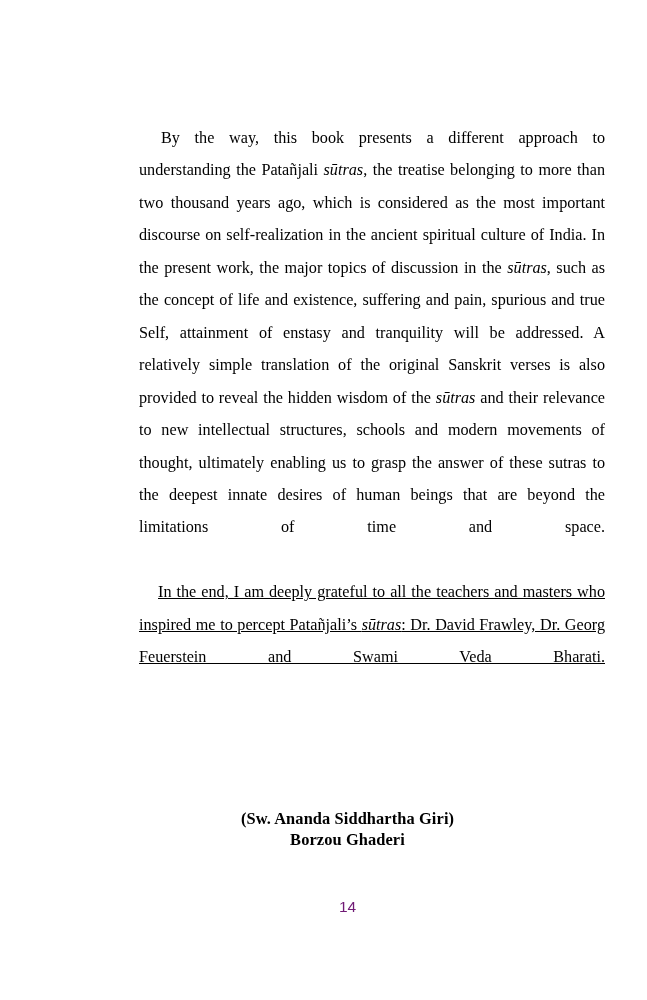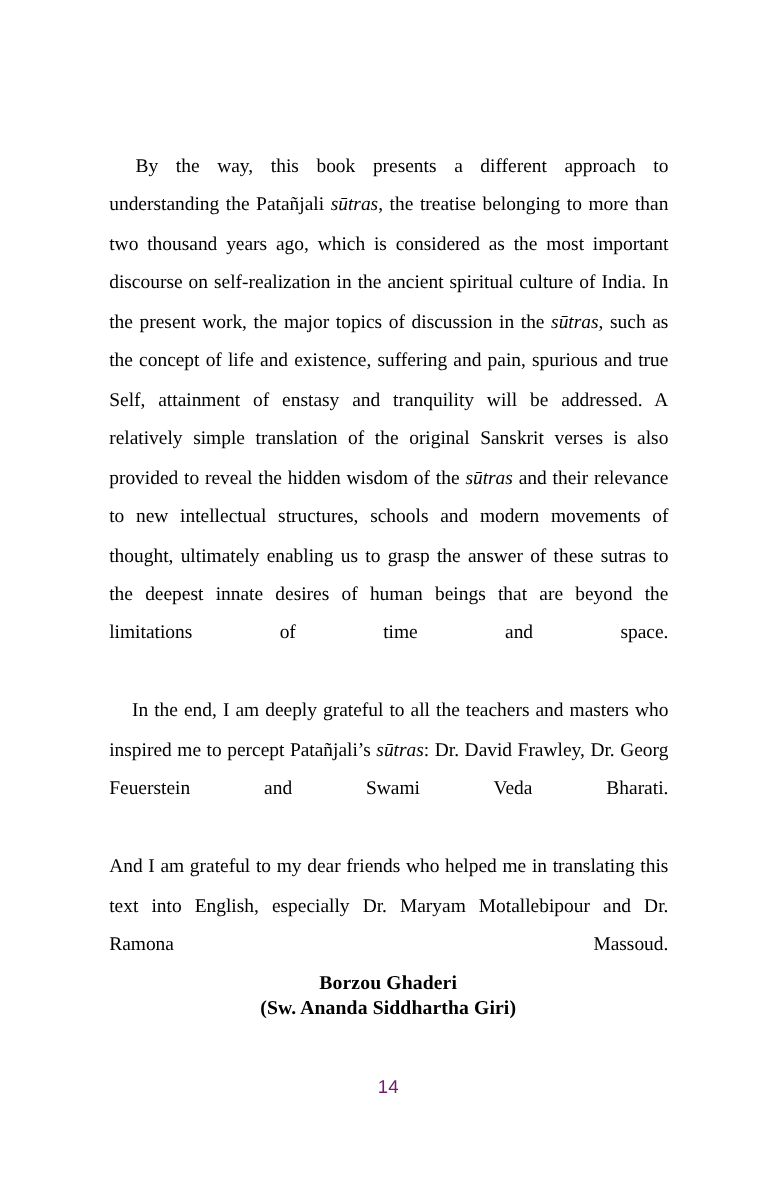--- a/index.html
+++ b/index.html
@@ -14,20 +14,21 @@
     position: relative;
     font-family: "Liberation Serif", "DejaVu Serif", serif;
     color: #000000;
     overflow: hidden;
   }
 
   .page {
     position: absolute;
     inset: 0;
     background: #ffffff;
+    margin-left: 48px;
   }
 
   .text-block {
     position: absolute;
     left: 91px;
     top: 122px;
     width: 466px;
   }
 
   p.body-para {
@@ -40,20 +41,21 @@
     hyphens: none;
     word-spacing: 0.1px;
   }
 
   p.indent-wide {
     text-indent: 22px;
   }
 
   p.indent-narrow {
     text-indent: 19px;
+    text-decoration: underline;
   }
 
   p.indent-none {
     text-indent: 0;
   }
 
   
   p.body-para::after {
     content: "";
     display: inline-block;
@@ -94,23 +96,22 @@
 </head>
 <body>
 
 <div class="page">
 
   <div class="text-block">
     <p class="body-para indent-wide">By the way, this book presents a different approach to understanding the Patañjali <em class="term">sūtras</em>, the treatise belonging to more than two thousand years ago, which is considered as the most important discourse on self-realization in the ancient spiritual culture of India. In the present work, the major topics of discussion in the <em class="term">sūtras</em>, such as the concept of life and existence, suffering and pain, spurious and true Self, attainment of enstasy and tranquility will be addressed. A relatively simple translation of the original Sanskrit verses is also provided to reveal the hidden wisdom of the <em class="term">sūtras</em> and their relevance to new intellectual structures, schools and modern movements of thought, ultimately enabling us to grasp the answer of these sutras to the deepest innate desires of human beings that are beyond the limitations of time and space.</p>
 
     <p class="body-para indent-narrow">In the end, I am deeply grateful to all the teachers and masters who inspired me to percept Patañjali’s <em class="term">sūtras</em>: Dr. David Frawley, Dr. Georg Feuerstein and Swami Veda Bharati.</p>
 
-    <p class="body-para indent-none">And I am grateful to my dear friends who helped me in translating this text into English, especially Dr. Maryam Motallebipour and Dr. Ramona Massoud.</p>
   </div>
 
   <div class="signature">
+    <span class="sig-line">(Sw. Ananda Siddhartha Giri)</span>
     <span class="sig-line">Borzou Ghaderi</span>
-    <span class="sig-line">(Sw. Ananda Siddhartha Giri)</span>
   </div>
 
   <div class="page-number">14</div>
 
 </div>
 
 </body></html>

